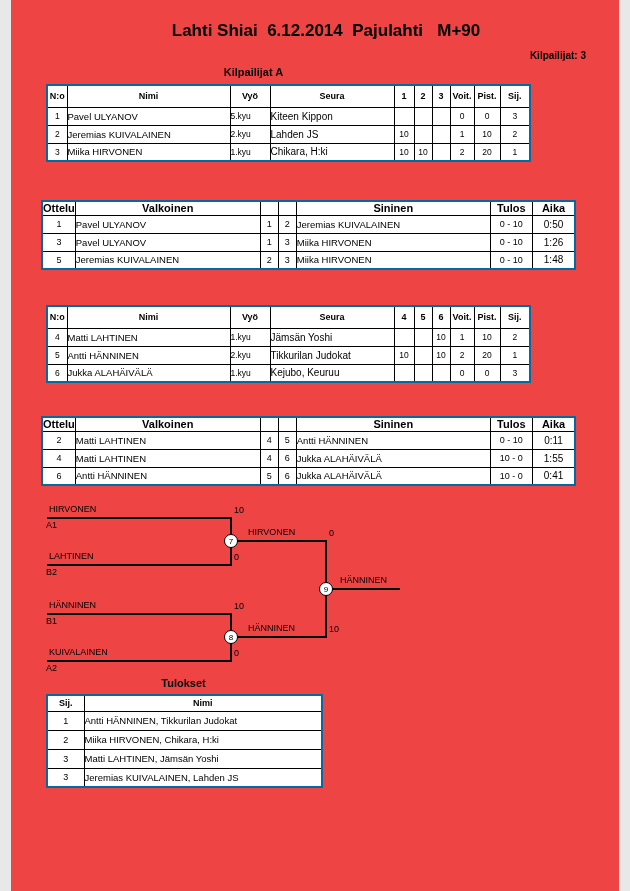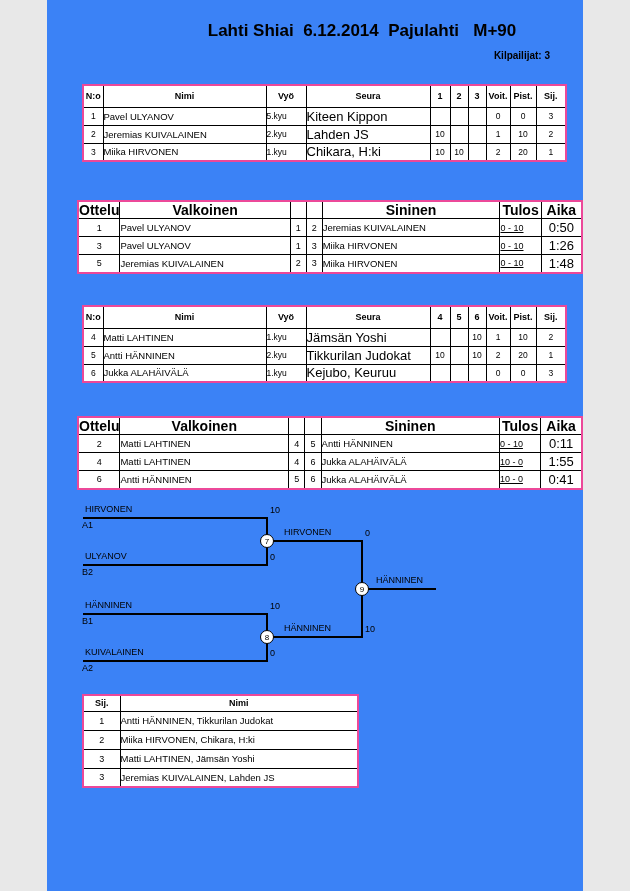--- a/index.html
+++ b/index.html
@@ -1,21 +1,21 @@
 <!DOCTYPE html>
 <html><head>
 <meta charset="utf-8">
 <style>
   html, body { margin: 0; padding: 0; background: #e8e8e8; }
   .page {
     position: relative;
-    width: 536px;
+    width: 608px;
     height: 891px;
     margin: 0 auto;
-    background: #3b82f6;
+    background: #ef4444;
     font-family: "Liberation Sans", "DejaVu Sans", sans-serif;
     color: #000;
     overflow: hidden;
   }
   .page-title {
     position: absolute;
     left: 0; top: 21px; width: 630px;
     text-align: center;
     font-size: 17px;
     font-weight: bold;
@@ -37,21 +37,21 @@
   .h-matches-a { left: 30px; top: 185px; width: 530px; }
   .h-pool-b    { left: 35px; top: 288px; width: 415px; }
   .h-matches-b { left: 30px; top: 401px; width: 530px; }
   .h-results   { left: 35px; top: 677px; width: 275px; }
 
   .tbl {
     position: absolute;
     border-collapse: collapse;
     table-layout: fixed;
     background: #fff;
-    border: 2px solid #ec4899;
+    border: 2px solid #0369a1;
   }
   .tbl th, .tbl td {
     border: 1px solid #000;
     overflow: hidden;
     white-space: nowrap;
     padding: 0;
     vertical-align: middle;
   }
   .pos-pool-a    { left: 35px; top: 84px;  }
   .pos-matches-a { left: 30px; top: 200px; }
@@ -67,39 +67,39 @@
   .pool-table .w-s      { width: 20px; }
   .pool-table .w-s2     { width: 18px; }
   .pool-table .w-wins   { width: 24px; }
   .pool-table .w-points { width: 26px; }
   .pool-table .w-place  { width: 30px; }
   .pool-table thead tr  { height: 22px; }
   .pool-table tbody tr  { height: 18px; }
   .pool-table th { font-size: 9px; font-weight: bold; text-align: center; }
   .c-no    { text-align: center; font-size: 8.5px; }
   .c-name  { font-size: 9.5px; padding-left: 4px; }
-  .c-club  { font-size: 13px; padding-left: 4px; }
+  .c-club  { font-size: 10px; padding-left: 4px; }
   .c-belt  { font-size: 8.5px; vertical-align: top; padding: 2px 0 0 3px; }
   .c-s     { font-size: 8.5px; text-align: center; vertical-align: top; padding-top: 2px; }
 
   
   .match-table .w-match { width: 30px; }
   .match-table .w-white { width: 185px; }
   .match-table .w-mno   { width: 18px; }
   .match-table .w-blue  { width: 194px; }
   .match-table .w-result{ width: 42px; }
   .match-table .w-time  { width: 43px; }
   .match-table thead tr { height: 14px; }
   .match-table tbody tr { height: 18px; }
-  .match-table th { font-size: 14px; font-weight: bold; text-align: center; }
+  .match-table th { font-size: 11px; font-weight: bold; text-align: center; }
   .c-match  { text-align: center; font-size: 9px; }
   .c-fighter{ font-size: 9.5px; padding-left: 5px; }
   .c-mno    { text-align: center; font-size: 9px; }
-  .c-result { font-size: 9px; text-decoration: underline; }
-  .c-time   { text-align: center; font-size: 13px; }
+  .c-result { text-align: center; font-size: 9px; }
+  .c-time   { text-align: center; font-size: 10px; }
 
   
   .results-table .w-place { width: 37px; }
   .results-table .w-rname { width: 238px; }
   .results-table thead tr { height: 16px; }
   .results-table tbody tr { height: 19px; }
   .results-table th { font-size: 9px; font-weight: bold; text-align: center; }
   .c-place { text-align: center; font-size: 9px; }
   .c-rname { font-size: 9.5px; padding-left: 5px; }
 
@@ -125,20 +125,21 @@
   }
 </style>
 </head>
 <body>
 
 <div class="page">
 
   <div class="page-title">Lahti Shiai  6.12.2014  Pajulahti   M+90</div>
   <div class="competitors-count">Kilpailijat: 3</div>
 
+  <div class="sec-heading h-pool-a">Kilpailijat A</div>
   <table class="tbl pool-table pos-pool-a">
     <colgroup>
       <col class="w-no">
         <col class="w-name">
         <col class="w-belt">
         <col class="w-club">
       <col class="w-s">
         <col class="w-s2">
         <col class="w-s2">
       <col class="w-wins">
@@ -370,21 +371,21 @@
     </tbody>
   </table>
 
   <div class="bracket">
 
     <span class="bk-label" style="left:34px; top:9px;">HIRVONEN</span>
     <div class="bk-hline" style="left:32px; top:22px; width:183px;"></div>
     <span class="bk-seed" style="left:31px; top:25px;">A1</span>
     <span class="bk-score" style="left:219px; top:10px;">10</span>
 
-    <span class="bk-label" style="left:34px; top:56px;">ULYANOV</span>
+    <span class="bk-label" style="left:34px; top:56px;">LAHTINEN</span>
     <div class="bk-hline" style="left:32px; top:69px; width:183px;"></div>
     <span class="bk-seed" style="left:31px; top:72px;">B2</span>
     <span class="bk-score" style="left:219px; top:57px;">0</span>
 
     <div class="bk-vline" style="left:215px; top:22px; height:49px;"></div>
     <div class="bk-hline" style="left:215px; top:45px; width:95px;"></div>
     <span class="bk-label" style="left:233px; top:32px;">HIRVONEN</span>
     <span class="bk-score" style="left:314px; top:33px;">0</span>
 
     <span class="bk-label" style="left:34px; top:105px;">HÄNNINEN</span>
@@ -404,20 +405,21 @@
 
     <div class="bk-vline" style="left:310px; top:45px; height:98px;"></div>
     <div class="bk-hline" style="left:310px; top:93px; width:75px;"></div>
     <span class="bk-label" style="left:325px; top:80px;">HÄNNINEN</span>
 
     <div class="bk-circle" style="left:209px; top:39px;">7</div>
     <div class="bk-circle" style="left:209px; top:135px;">8</div>
     <div class="bk-circle" style="left:304px; top:87px;">9</div>
   </div>
 
+  <div class="sec-heading h-results">Tulokset</div>
   <table class="tbl results-table pos-results">
     <colgroup>
       <col class="w-place">
         <col class="w-rname">
     </colgroup>
     <thead>
       <tr>
         <th>Sij.</th>
         <th>Nimi</th>
       </tr>

